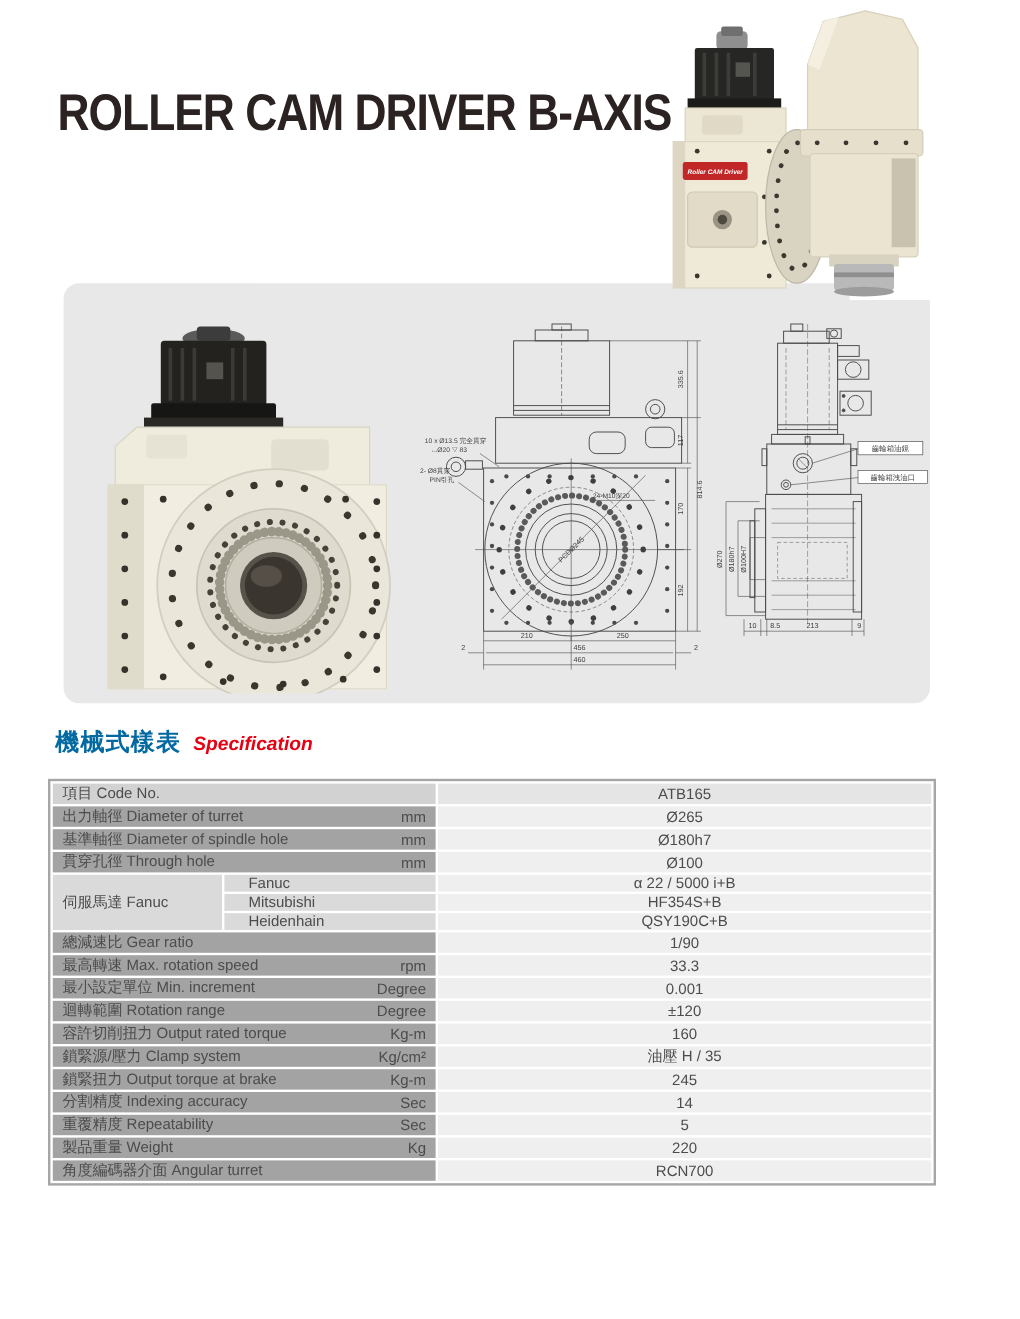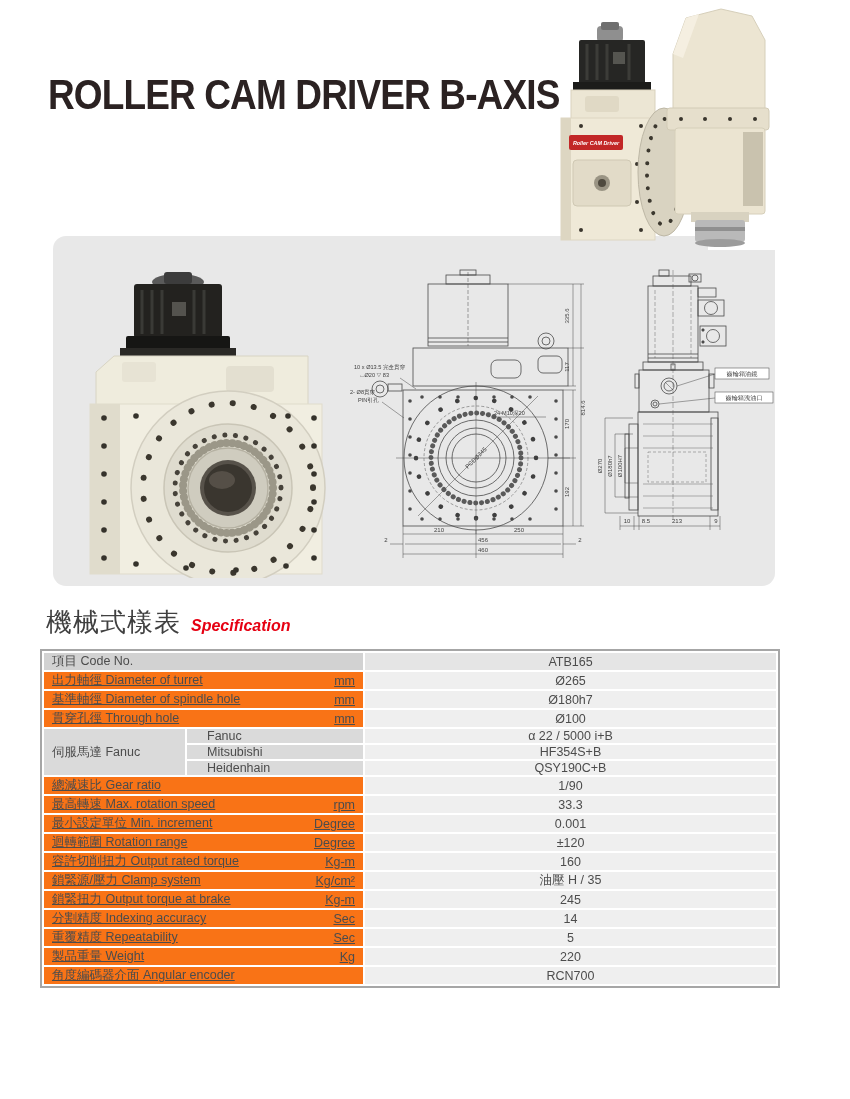--- a/index.html
+++ b/index.html
@@ -20,33 +20,33 @@
     position:absolute; left:53px; top:236px; width:722px; height:350px;
     background:#e8e8e8; border-radius:13px;
   }
   .photo-top { position:absolute; left:545px; top:4px; width:305px; height:246px; }
   .photo-left { position:absolute; left:76px; top:266px; width:265px; height:312px; }
   .draw-front { position:absolute; left:348px; top:268px; width:240px; height:294px; }
   .draw-side  { position:absolute; left:593px; top:268px; width:182px; height:300px; }
 
   
   .sec-head { position:absolute; left:46px; top:605px; display:flex; align-items:baseline; }
-  .sec-zh { font-size:26px; font-weight:normal; color:#404040; letter-spacing:1px; }
+  .sec-zh { font-size:20px; font-weight:bold; color:#0369a1; letter-spacing:1px; }
   .sec-en { font-size:16px; font-weight:bold; font-style:italic; color:#e60012; margin-left:10px; }
 
   
   .table-wrap {
     position:absolute; left:40px; top:649px; width:740px;
     border:2px solid #a6a6a6; background:#fff;
   }
   table.spec { width:100%; border-collapse:separate; border-spacing:2px; table-layout:fixed; }
   table.spec td { height:14px; font-size:12.5px; color:#4c4c4c; vertical-align:middle; }
   td.hcell { background:#d2d2d2; padding-left:8px; font-size:13.5px; color:#2e2e2e; }
   td.hval  { background:#e5e5e5; text-align:center; font-size:13px; color:#2e2e2e; }
-  td.lbl   { background:#f97316;text-decoration:underline; }
+  td.lbl   { background:#a3a3a3; }
   td.brand { background:#dadada; padding-left:20px; }
   td.motor { background:#dadada; padding-left:8px; }
   td.val   { background:#efefef; text-align:center; color:#3f3f3f; }
   .cellwrap { display:flex; justify-content:space-between; align-items:center; padding-left:8px; padding-right:8px; }
   .cellwrap .ut { color:#4c4c4c; }
 
   svg text { font-family:"Liberation Sans", sans-serif; }
   .dimtxt { font-size:6px; fill:#3f3f3f; }
   .callout { font-size:5.6px; fill:#3f3f3f; }
   .cjk { font-size:6.2px; fill:#3f3f3f; }
@@ -499,21 +499,21 @@
             <div class="cellwrap">
       <span class="lt">製品重量 Weight</span>
       <span class="ut">Kg</span>
             </div>
           </td>
     <td class="val">220</td>
   </tr>
   <tr>
     <td class="lbl" colspan="2">
             <div class="cellwrap">
-      <span class="lt">角度編碼器介面 Angular encoder</span>
+      <span class="lt">角度編碼器介面 Angular turret</span>
       <span class="ut"></span>
             </div>
           </td>
     <td class="val">RCN700</td>
   </tr>
 </tbody>
     </table>
 </div>
 
 </body></html>

